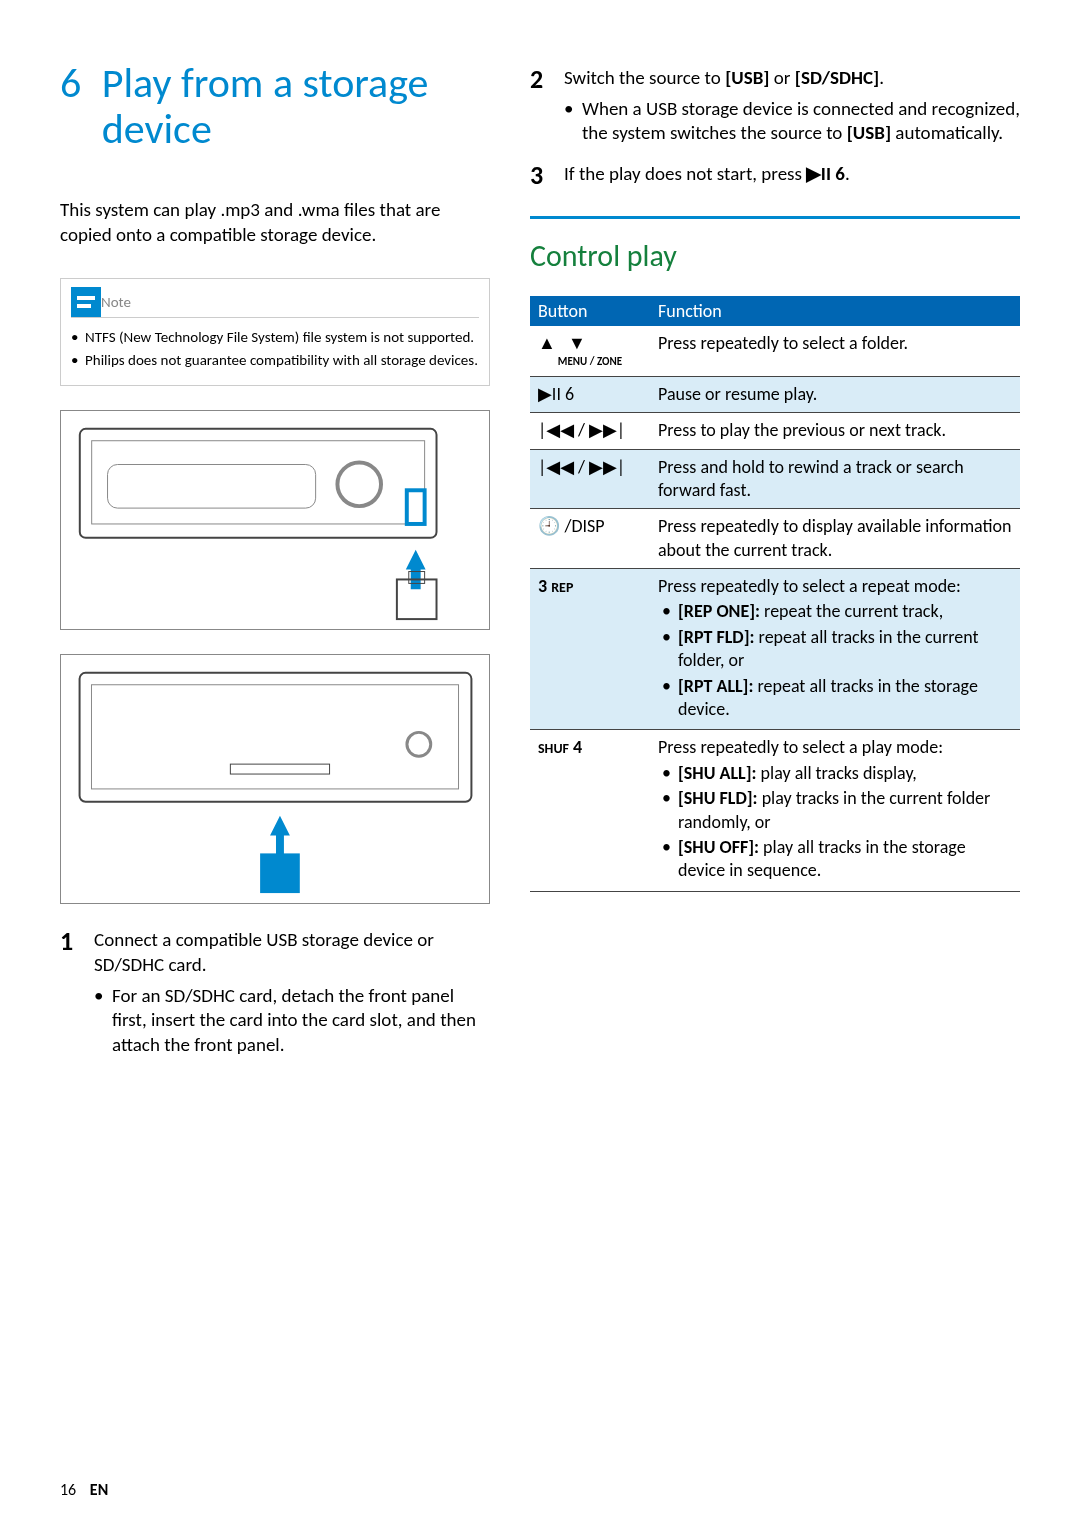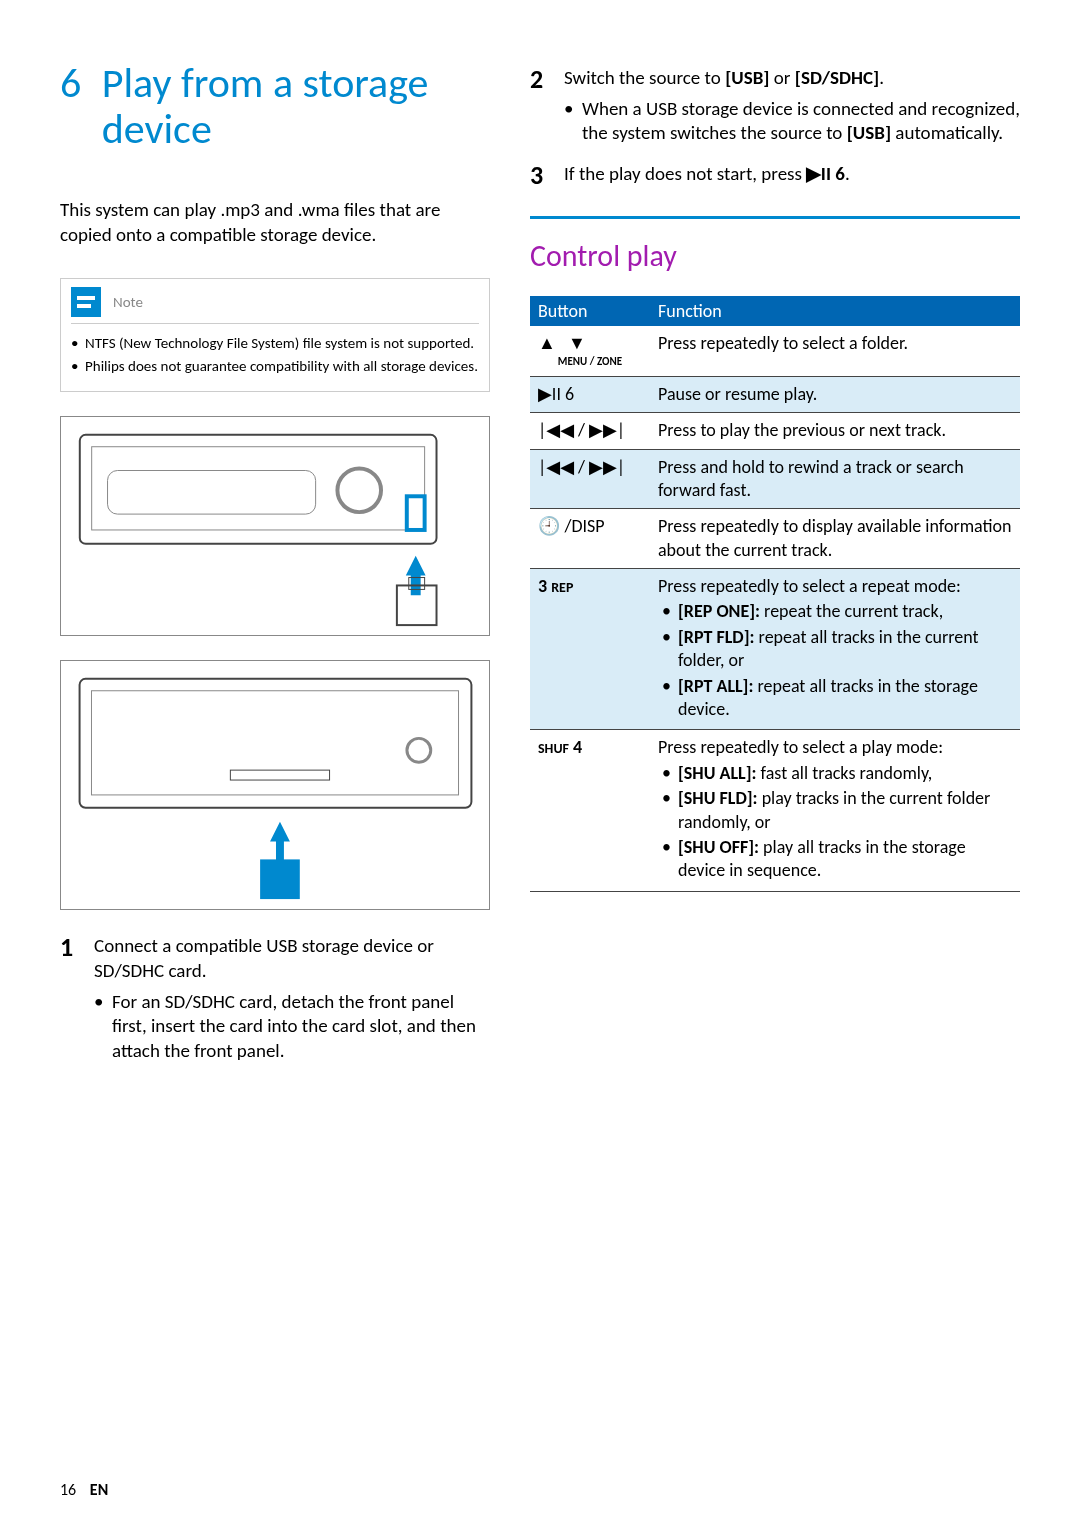--- a/index.html
+++ b/index.html
@@ -45,23 +45,21 @@
   .note-box {
     border: 1px solid #ccc;
     padding: 8px 10px 12px 10px;
     margin-bottom: 24px;
     position: relative;
     font-size: 15px;
   }
   .note-header {
     display: flex;
     align-items: center;
-    gap: 12px;
     color: #888;
-    padding-bottom: 6px;
     border-bottom: 1px solid #ccc;
     margin-bottom: 10px;
   }
   .note-icon {
     width: 30px; height: 30px;
     background: #0089cf;
     position: relative;
   }
   .note-icon::before, .note-icon::after {
     content: ""; position: absolute; background: #fff; left: 6px; height: 4px;
@@ -102,21 +100,21 @@
   ol.steps ul li {
     position: relative;
     padding-left: 18px;
     margin-bottom: 4px;
   }
   ol.steps ul li::before { content: "•"; position: absolute; left: 0; }
 
   .right-top { padding-top: 6px; }
 
   h2.subsection {
-    color: #a21caf;
+    color: #15803d;
     font-size: 30px;
     font-weight: 400;
     margin: 28px 0 22px 0;
     padding-top: 18px;
     border-top: 3px solid #0089cf;
     width: 100%;
   }
 
   table.ctrl {
     width: 100%;
@@ -288,21 +286,21 @@
               <li><span class="bold">[RPT FLD]:</span><span> repeat all tracks in the current folder, or</span></li>
               <li><span class="bold">[RPT ALL]:</span><span> repeat all tracks in the storage device.</span></li>
             </ul>
           </td>
         </tr>
         <tr>
           <td class="btn-col"><span style="font-size:14px; font-weight:700;">SHUF</span> <span class="bold">4</span></td>
           <td>
             <span>Press repeatedly to select a play mode:</span>
             <ul>
-              <li><span class="bold">[SHU ALL]:</span><span> fast all tracks randomly,</span></li>
+              <li><span class="bold">[SHU ALL]:</span><span> play all tracks display,</span></li>
               <li><span class="bold">[SHU FLD]:</span><span> play tracks in the current folder randomly, or</span></li>
               <li><span class="bold">[SHU OFF]:</span><span> play all tracks in the storage device in sequence.</span></li>
             </ul>
           </td>
         </tr>
       </tbody>
     </table>
     </div>
   </div>
 </div>

